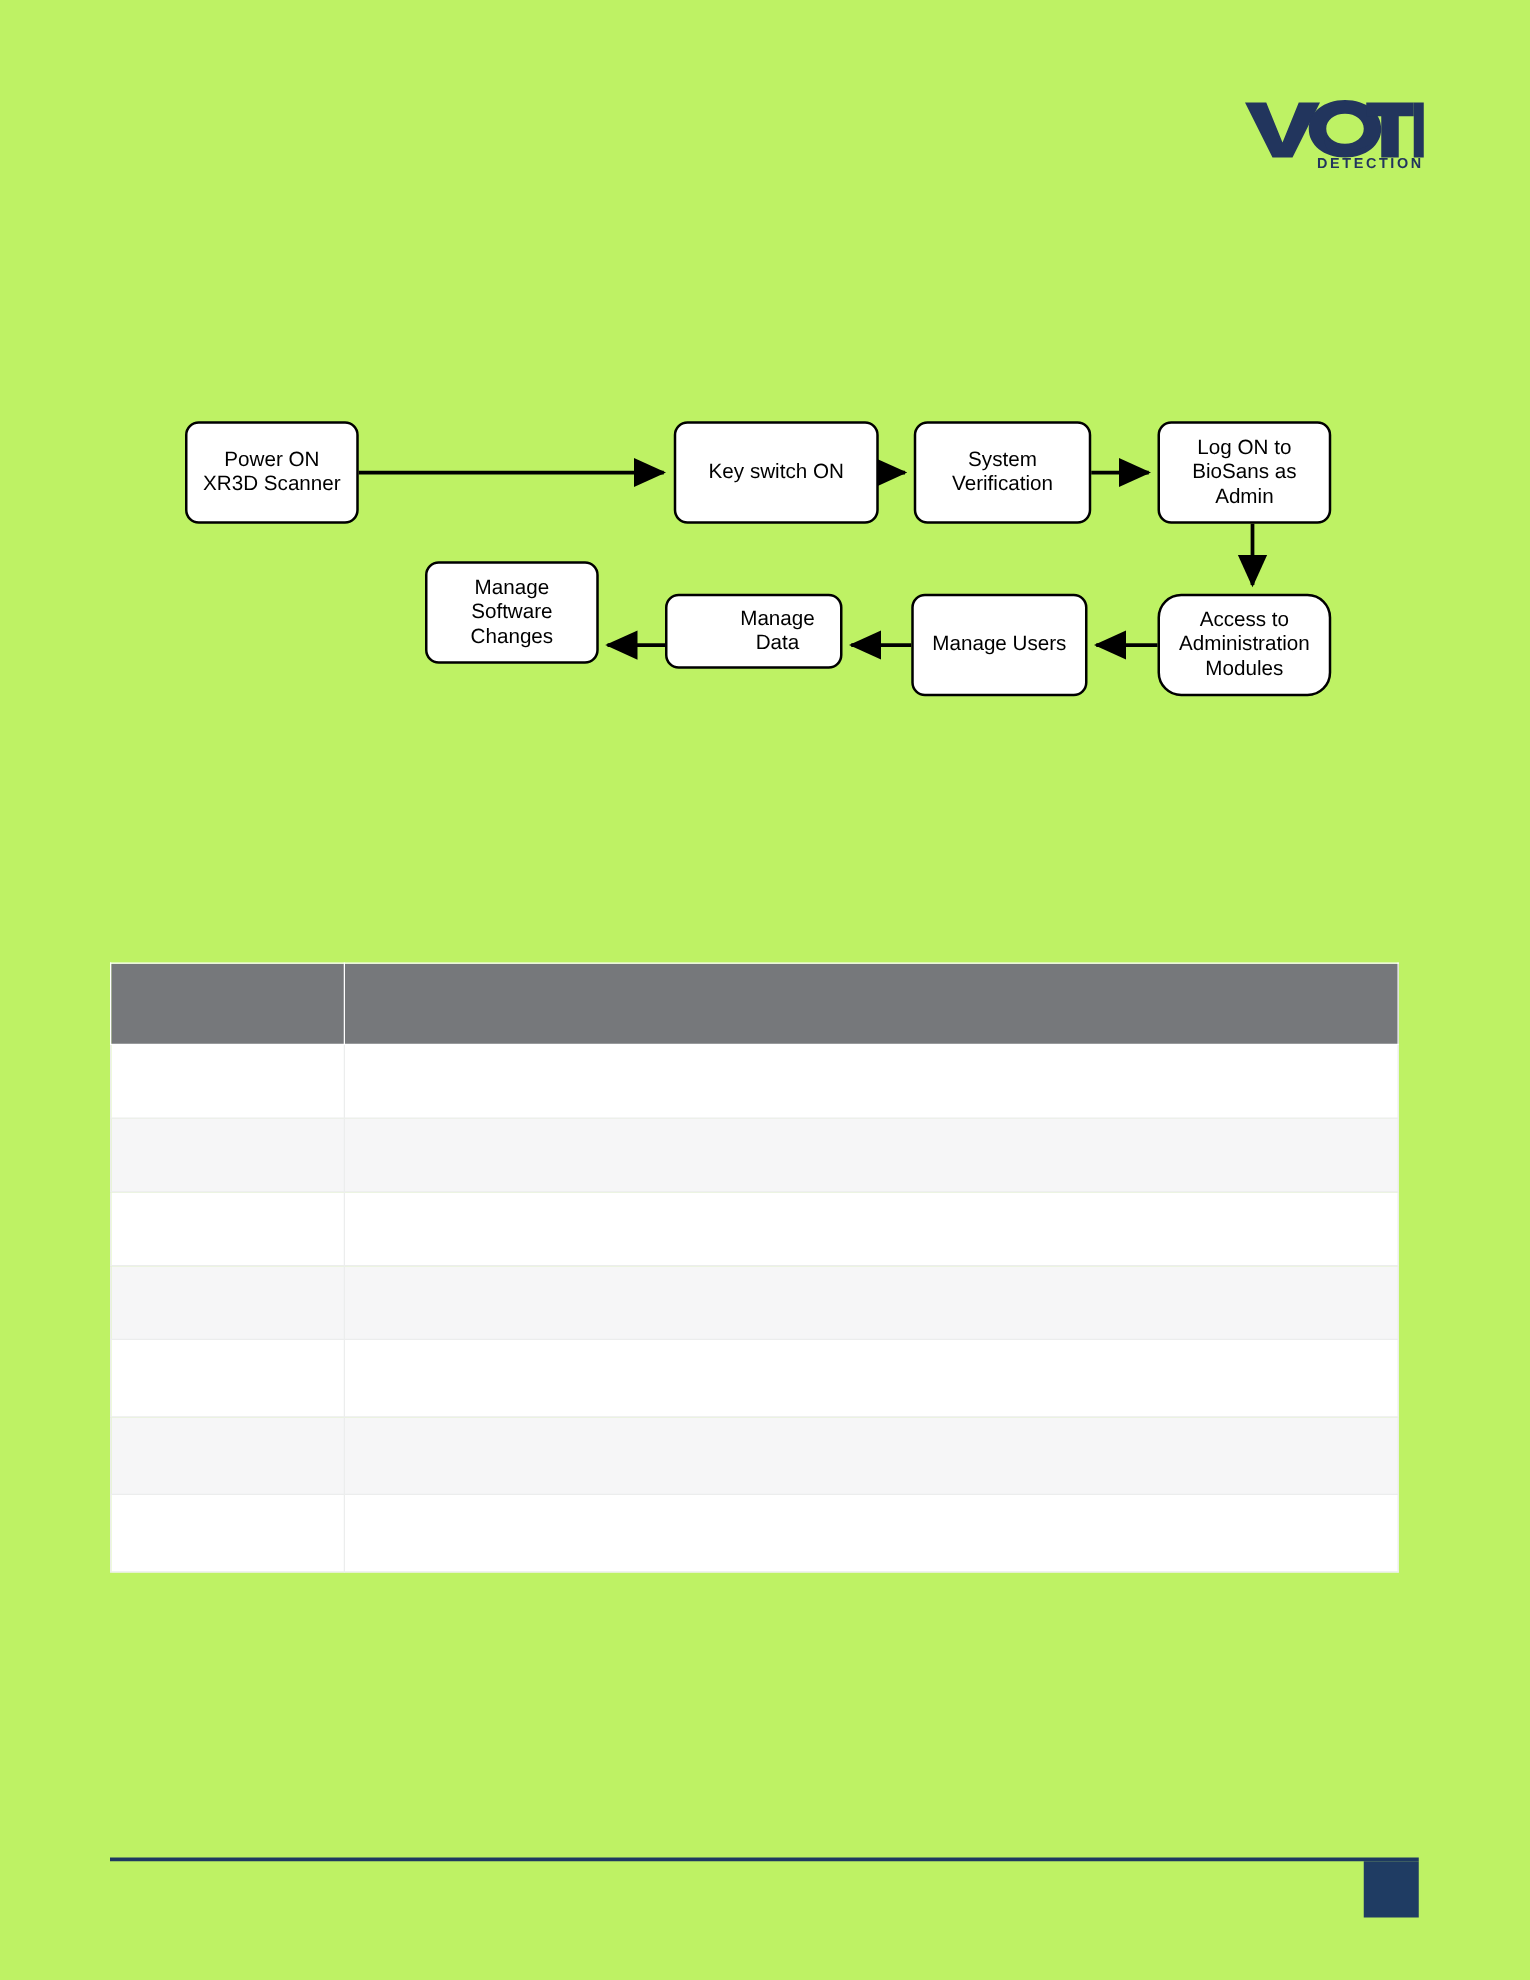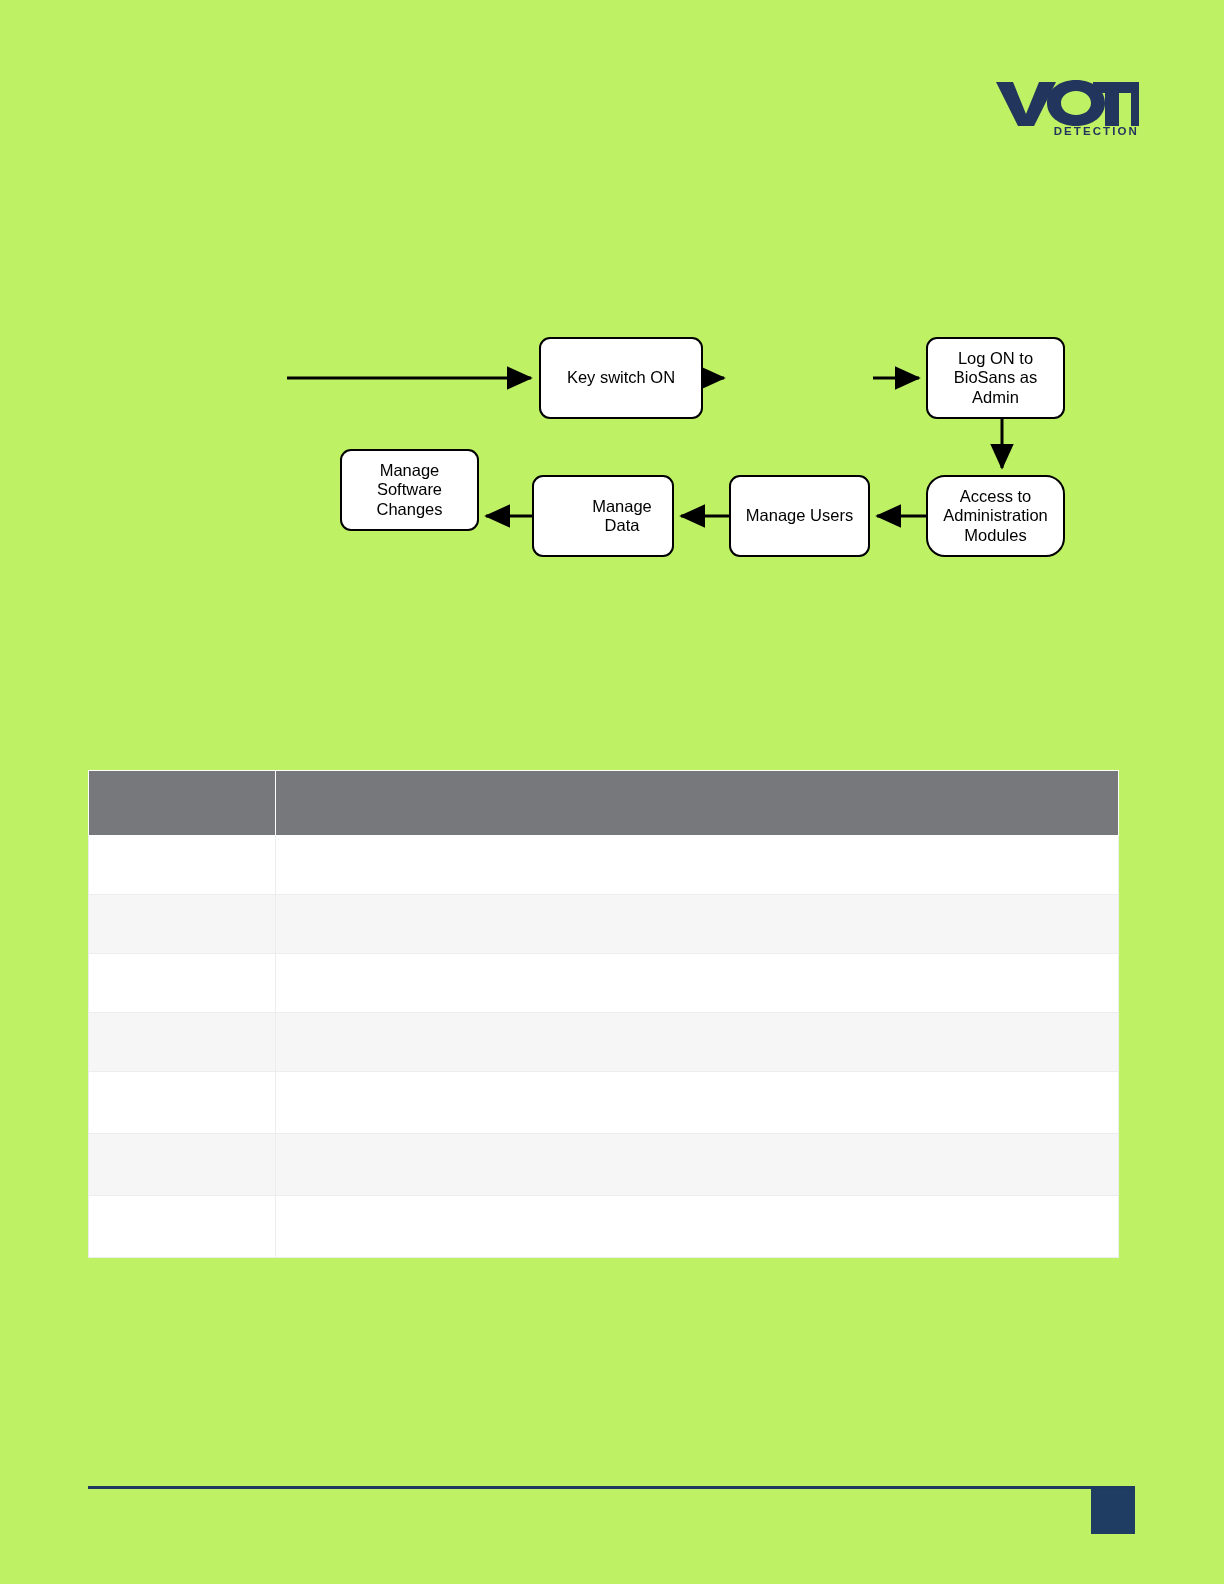--- a/index.html
+++ b/index.html
@@ -168,35 +168,39 @@
       <line x1="873" y1="378" x2="919" y2="378"></line>
 
       <line x1="1002" y1="419" x2="1002" y2="468"></line>
 
       <line x1="926" y1="516" x2="877" y2="516"></line>
       <line x1="729" y1="516" x2="681" y2="516"></line>
       <line x1="532" y1="516" x2="486" y2="516"></line>
     </g>
   </svg>
 
+  <div class="node" style="left:148px; top:337px; width:139px; height:82px;">Power ON
+XR3D Scanner</div>
 
   <div class="node" style="left:539px; top:337px; width:164px; height:82px;">Key switch ON</div>
 
+  <div class="node" style="left:731px; top:337px; width:142px; height:82px;">System
+Verification</div>
 
   <div class="node" style="left:926px; top:337px; width:139px; height:82px;">Log ON to
 BioSans as
 Admin</div>
 
   <div class="node" style="left:926px; top:475px; width:139px; height:82px;border-radius:19px;">Access to
 Administration
 Modules</div>
 
   <div class="node" style="left:729px; top:475px; width:141px; height:82px;">Manage Users</div>
 
-  <div class="node" style="left:532px; top:475px; width:142px; height:82px;padding-left:44px;">Manage Data</div>
+  <div class="node" style="left:532px; top:475px; width:142px; height:60px;padding-left:44px;">Manage Data</div>
 
   <div class="node" style="left:340px; top:449px; width:139px; height:82px;">Manage
 Software
 Changes</div>
 
   <table class="data-table">
     <thead>
       <tr>
         <th class="col-a"></th>
         <th></th>

